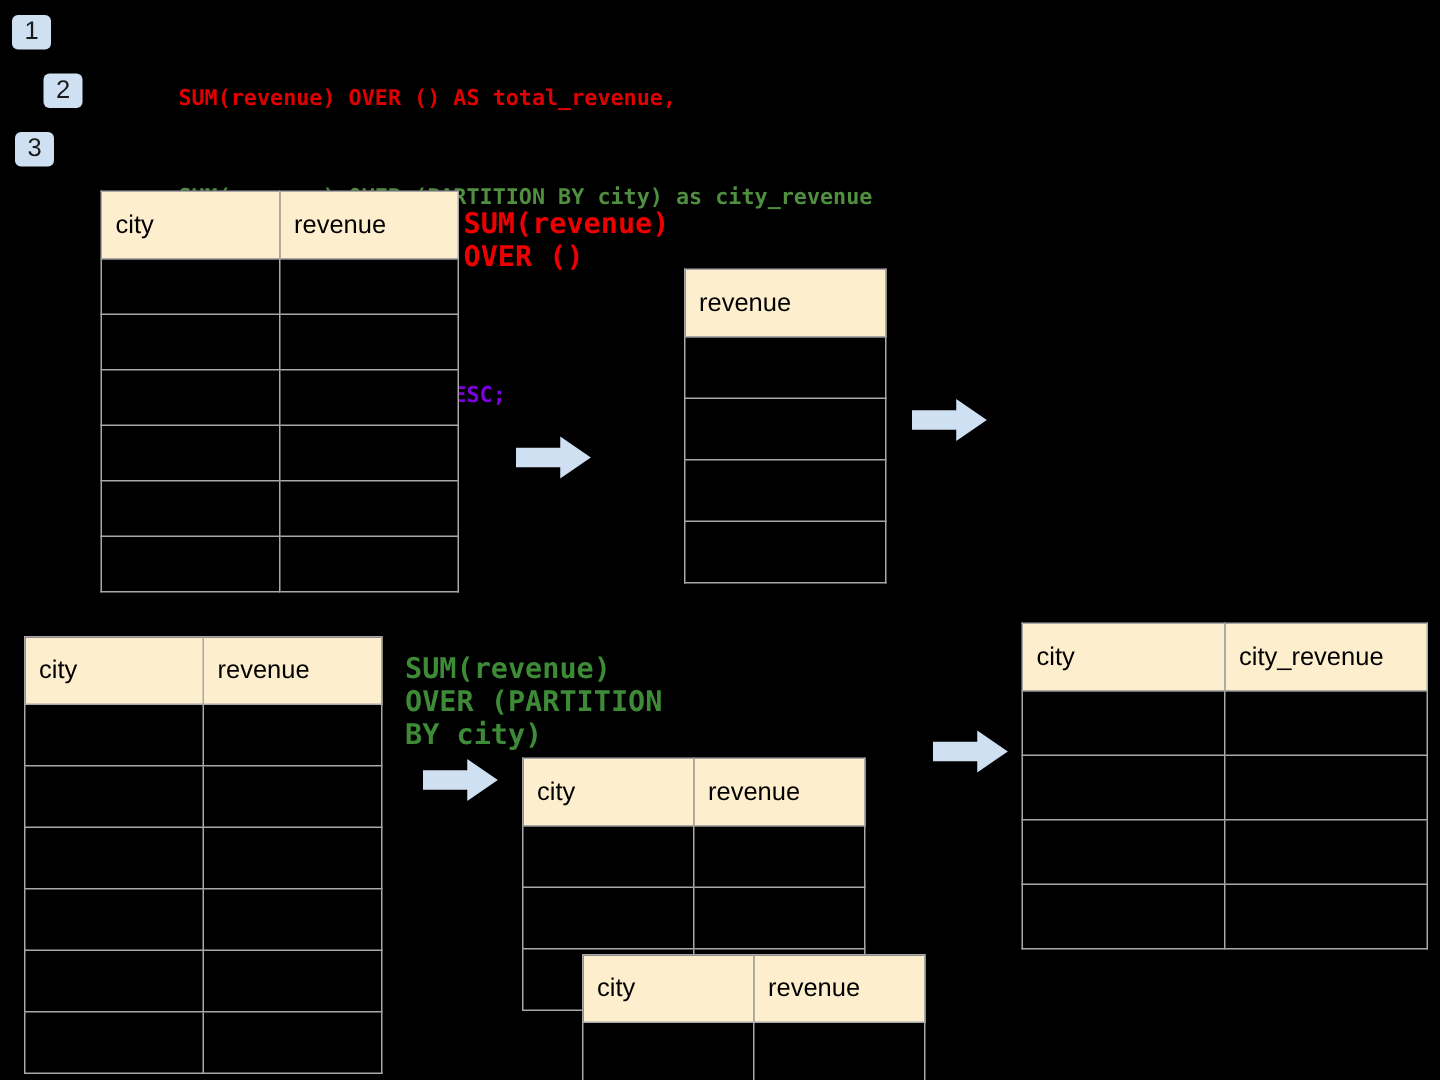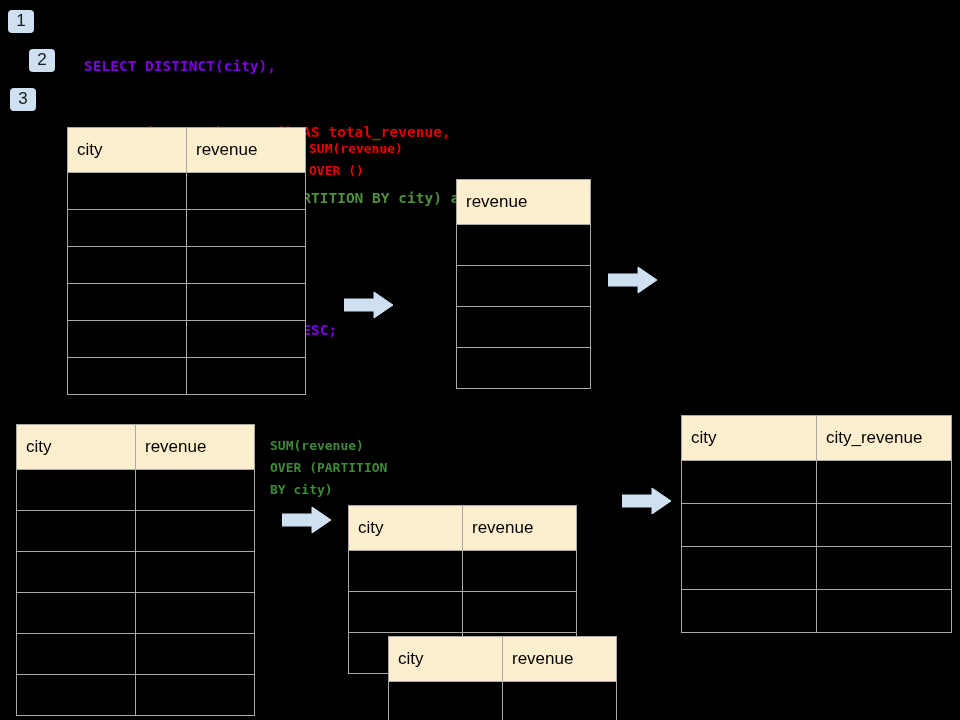--- a/index.html
+++ b/index.html
@@ -52,21 +52,21 @@
     line-height: 20px;
     font-weight: bold;
     white-space: pre;
     color: #7d00e0;
   }
 
   
   .annot {
     position: absolute;
     font-family: "DejaVu Sans Mono", monospace;
-    font-size: 13px;
+    font-size: 19px;
     line-height: 22px;
     font-weight: bold;
     white-space: pre;
   }
   .annot.red   { color: #ee0000; }
   .annot.green { color: #3d8b37; }
 
   
   .tbl {
     position: absolute;
@@ -101,21 +101,20 @@
 </head>
 <body>
 
 <div id="canvas">
 
   <div class="step-badge" style="left:8px; top:10px;">1</div>
   <div class="step-badge" style="left:29px; top:49px;">2</div>
   <div class="step-badge" style="left:10px; top:88px;">3</div>
 
   <div class="sql-block" style="left:84px; top:11px;">
-    <div class="sql-line c-purple">SELECT DISTINCT(city),</div>
     <div class="sql-line c-red">    SUM(revenue) OVER () AS total_revenue,</div>
     <div class="sql-line c-green">    SUM(revenue) OVER (PARTITION BY city) as city_revenue</div>
     <div class="sql-line c-purple">  FROM rides</div>
     <div class="sql-line c-purple">  ORDER by city_revenue DESC;</div>
   </div>
 
 
   <div class="annot red" style="left:309px; top:138px;">SUM(revenue)
 OVER ()</div>
 

